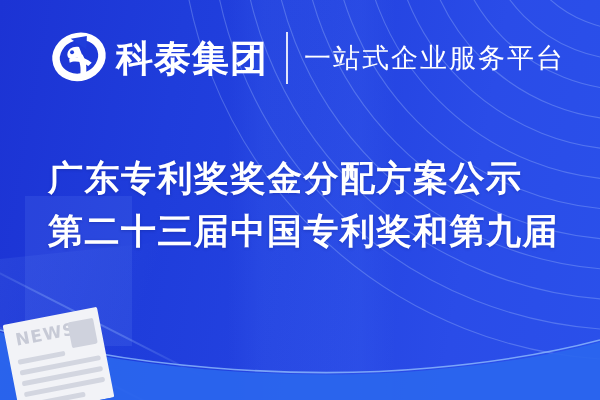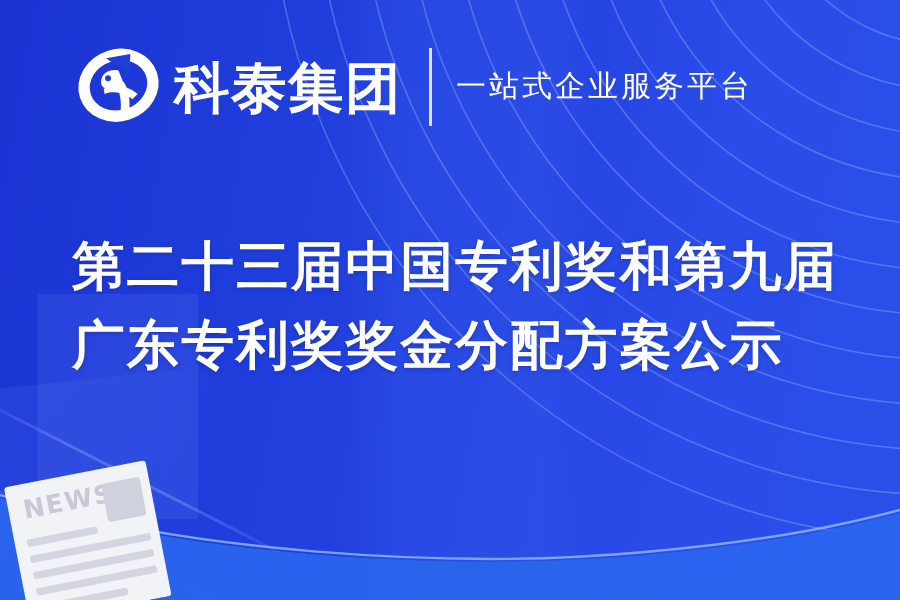--- a/index.html
+++ b/index.html
@@ -97,21 +97,21 @@
   }
   .divider {
     width:2px; height:52px;
     background:rgba(255,255,255,.85);
     margin:0 16px 0 18px;
     flex:0 0 2px;
   }
   .slogan { display:flex; flex-direction:column; justify-content:center; gap:2px; }
   .slogan-main {
     color:#ffffff;
-    font-size:20px;
+    font-size:27px;
     font-weight:normal;
     letter-spacing:2px;
     line-height:1.08;
     white-space:nowrap;
     font-family:"DejaVu Sans","Liberation Sans",sans-serif;
   }
   .slogan-sub {
     color:#ffffff;
     font-size:16px;
     font-weight:bold;
@@ -205,22 +205,22 @@
     <div class="brand-name">科泰集团</div>
 
     <div class="divider"></div>
 
     <div class="slogan">
       <div class="slogan-main">一站式企业服务平台</div>
     </div>
   </div>
 
   <div class="title-block">
+    <div class="title-line">广东专利奖奖金分配方案公示</div>
     <div class="title-line">第二十三届中国专利奖和第九届</div>
-    <div class="title-line">广东专利奖奖金分配方案公示</div>
   </div>
 
   <div class="news">
     <svg viewBox="0 0 120 96" xmlns="http://www.w3.org/2000/svg">
       <rect x="6" y="4" width="96" height="92" rx="2" fill="#f2f3f7"></rect>
       <text x="16" y="27" font-family="DejaVu Sans, Liberation Sans, sans-serif" font-size="17" font-weight="bold" fill="#c7cad6" letter-spacing="1">NEWS</text>
       <rect x="70" y="14" width="26" height="26" rx="2" fill="#cfd2dd"></rect>
       <rect x="14" y="41" width="48" height="5" rx="2" fill="#d3d6e0"></rect>
       <rect x="14" y="52" width="82" height="5" rx="2" fill="#d3d6e0"></rect>
       <rect x="14" y="63" width="82" height="5" rx="2" fill="#d3d6e0"></rect>

